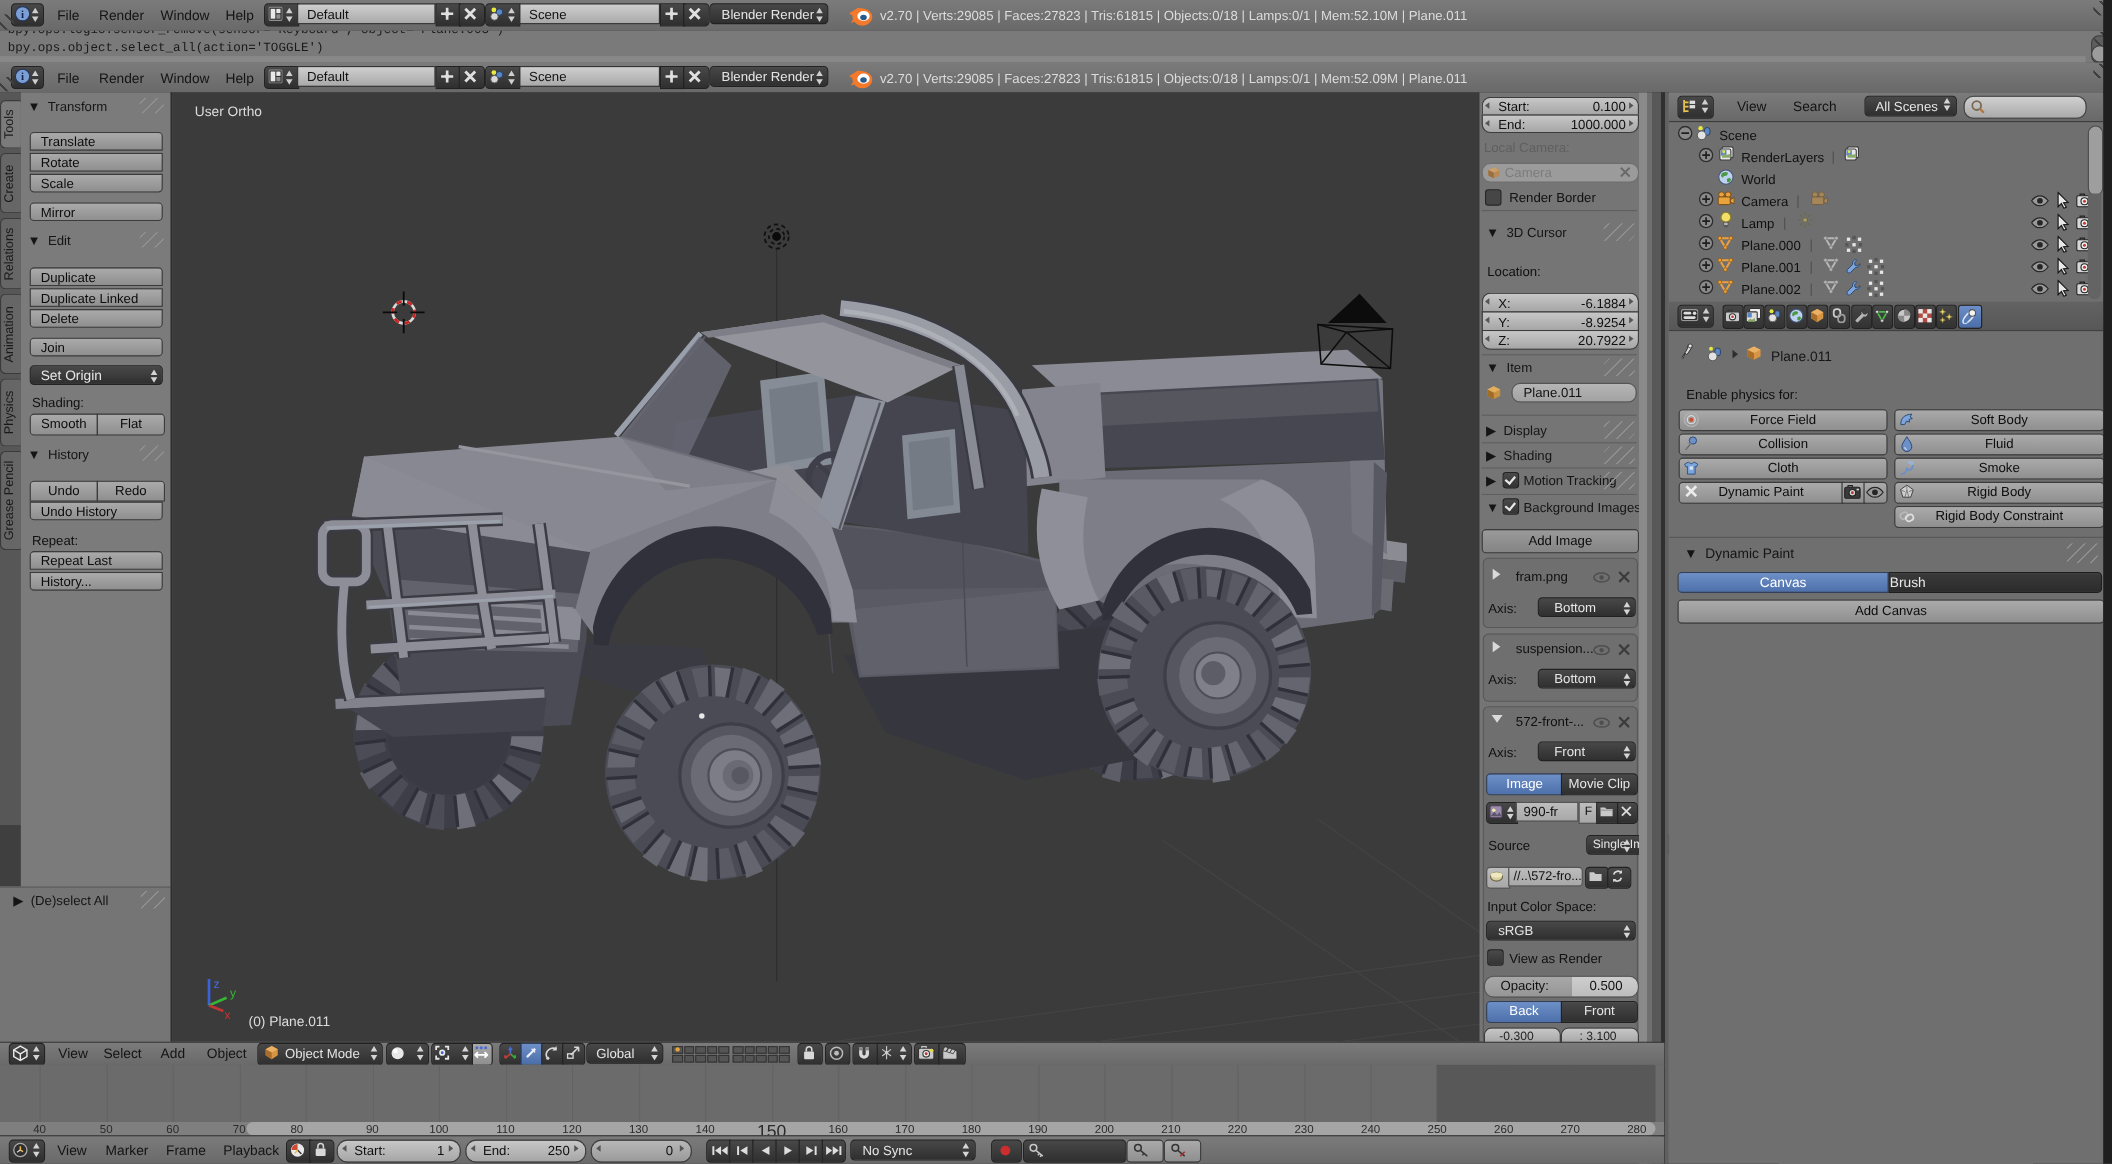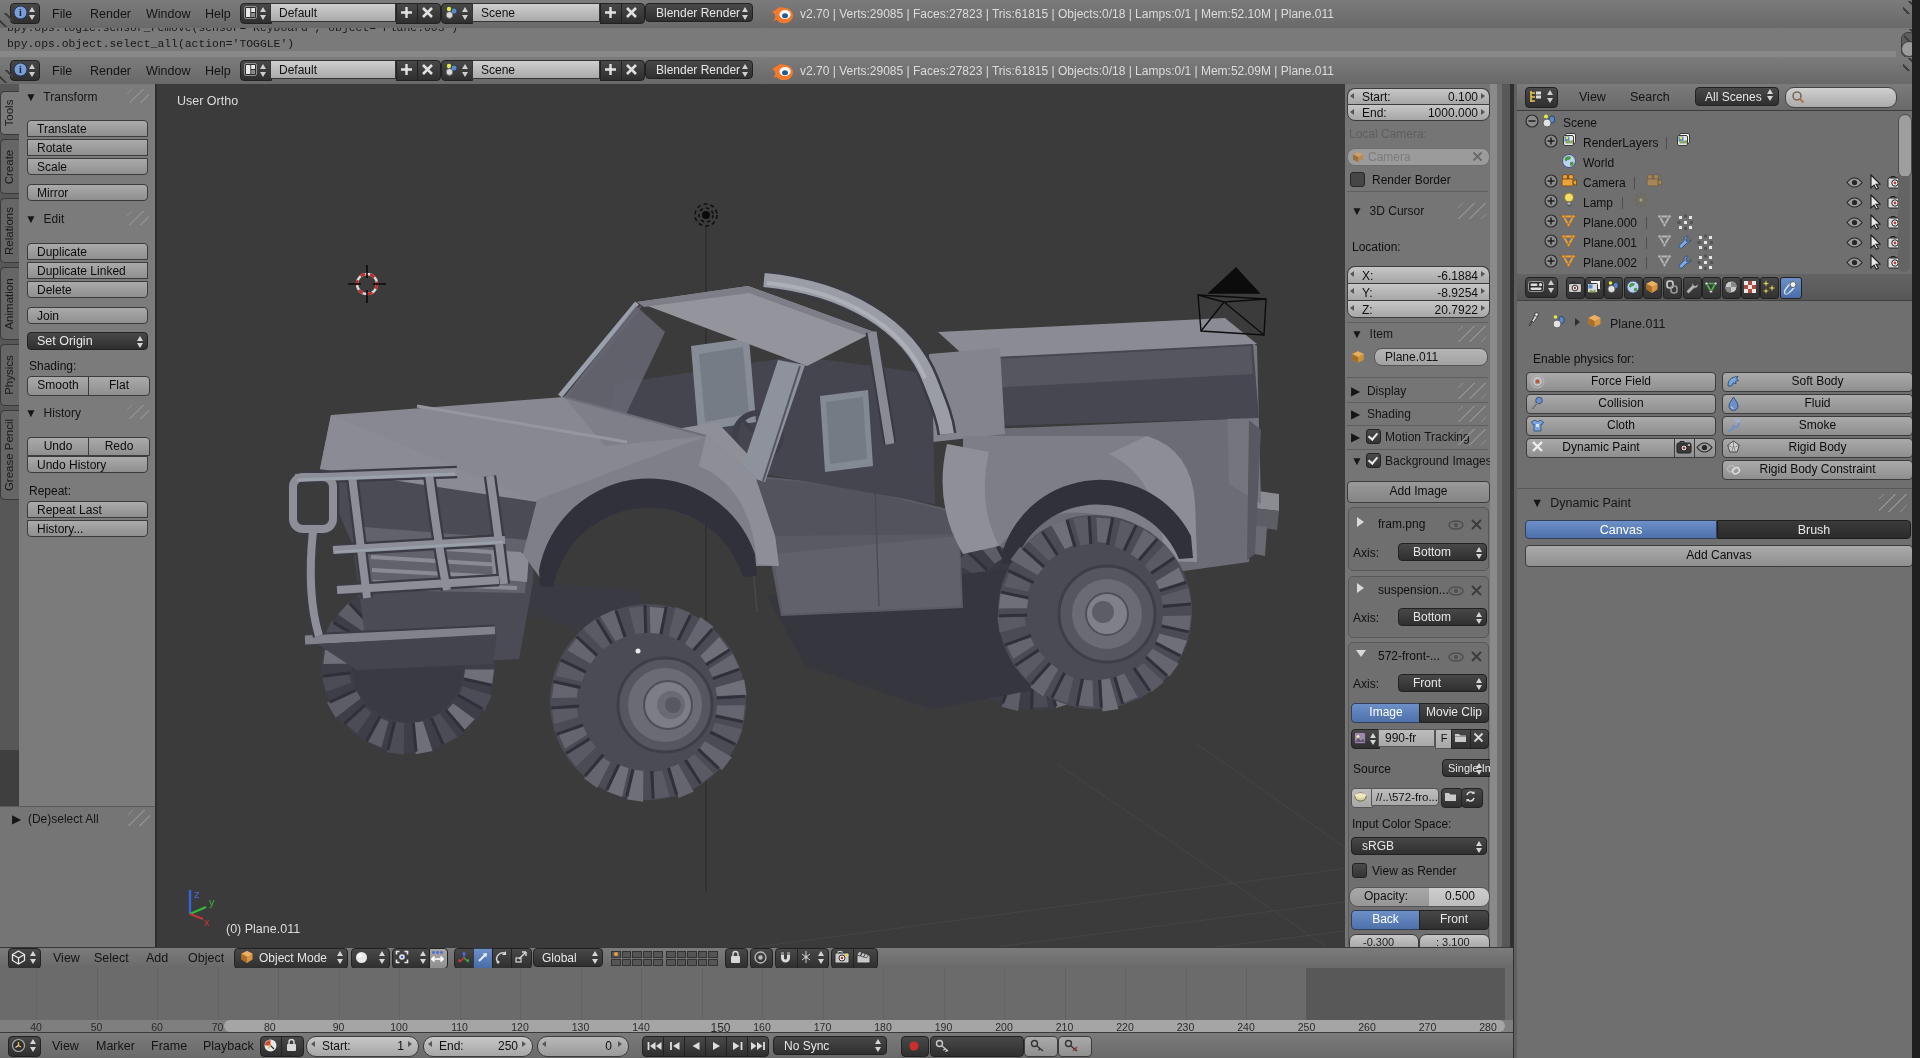--- a/index.html
+++ b/index.html
@@ -1158,21 +1158,21 @@
       </svg>
  <div class="a btn" style="left:205px;top:186px;width:189px;height:18px;line-height:17px;">Rigid Body Constraint</div>
       <svg class="a" style="left:209px;top:188px;" width="15" height="15" viewBox="0 0 15 15">
         <rect x="1.5" y="4" width="7" height="5.5" rx="2.7" fill="none" stroke="#b8b8b8" stroke-width="1.5" transform="rotate(-25 5 6.8)"></rect>
         <rect x="6.5" y="6" width="7" height="5.5" rx="2.7" fill="none" stroke="#e0e0e0" stroke-width="1.5" transform="rotate(-25 10 8.8)"></rect>
       </svg>
  <div class="a" style="left:0;top:214px;width:395px;height:1px;background:#585858;"></div>
  <div class="a phdr" style="left:14px;top:222px;font-size:12.5px;">▼&nbsp; Dynamic Paint</div>
  <div class="a corner" style="left:362px;top:220px;width:28px;height:18px;"></div>
  <div class="a" style="left:8px;top:246px;width:192px;height:19px;background:linear-gradient(#6d90c8,#4e70ab);border:1px solid #32405c;border-radius:4px 0 0 4px;font-size:12.5px;color:#fff;text-align:center;line-height:18px;box-sizing:border-box;">Canvas</div>
- <div class="a" style="left:200px;top:246px;width:194px;height:19px;background:linear-gradient(#3a3a3a,#2b2b2b);border:1px solid #1e1e1e;border-radius:0 4px 4px 0;font-size:12.5px;color:#e8e8e8;text-align:center;line-height:18px;box-sizing:border-box;">Brush</div>
+ <div class="a" style="left:200px;top:246px;width:194px;height:19px;background:linear-gradient(#3a3a3a,#2b2b2b);border:1px solid #1e1e1e;border-radius:0 4px 4px 0;font-size:12.5px;color:#e8e8e8;text-align:left;line-height:18px;box-sizing:border-box;">Brush</div>
  <div class="a btn" style="left:8px;top:271px;width:386px;height:20px;line-height:19px;">Add Canvas</div>
 </div>
 
 <div class="a" style="left:1912px;top:0;width:8px;height:1058px;background:#1f1f1f;"></div>
 
 <div class="a hdr" id="h3d" style="left:0;top:947px;width:1513px;height:21px;border-top:1px solid #393939;"></div>
     <div class="a" style="left:0;top:947px;width:1513px;height:21px;overflow:hidden;">
       <div class="a dk" style="left:8px;top:1px;width:31px;height:19px;"></div>
 <svg class="a" style="left:11px;top:3px;" width="15" height="15" viewBox="0 0 15 15">
         <path d="M7.5 1l6 3.5v6L7.5 14l-6-3.5v-6z" fill="none" stroke="#e8e8e8" stroke-width="1.3"></path>
@@ -1335,21 +1335,21 @@
       <div class="a" style="left:82.5px;top:52.5px;width:28px;text-align:center;font-size:10.5px;color:#2b2b2b;">50</div>
       <div class="a" style="left:143.0px;top:52.5px;width:28px;text-align:center;font-size:10.5px;color:#2b2b2b;">60</div>
       <div class="a" style="left:203.5px;top:52.5px;width:28px;text-align:center;font-size:10.5px;color:#2b2b2b;">70</div>
       <div class="a" style="left:264.0px;top:52.5px;width:28px;font-size:10.5px;color:#2b2b2b;">80</div>
       <div class="a" style="left:324.5px;top:52.5px;width:28px;text-align:center;font-size:10.5px;color:#2b2b2b;">90</div>
       <div class="a" style="left:385.0px;top:52.5px;width:28px;text-align:center;font-size:10.5px;color:#2b2b2b;">100</div>
       <div class="a" style="left:445.5px;top:52.5px;width:28px;text-align:center;font-size:10.5px;color:#2b2b2b;">110</div>
       <div class="a" style="left:506.0px;top:52.5px;width:28px;text-align:center;font-size:10.5px;color:#2b2b2b;">120</div>
       <div class="a" style="left:566.5px;top:52.5px;width:28px;text-align:center;font-size:10.5px;color:#2b2b2b;">130</div>
       <div class="a" style="left:627.0px;top:52.5px;width:28px;text-align:center;font-size:10.5px;color:#2b2b2b;">140</div>
-      <div class="a" style="left:687.5px;top:52.5px;width:28px;text-align:center;font-size:12px;color:#2b2b2b;margin-left:19px;">150</div>
+      <div class="a" style="left:687.5px;top:52.5px;width:28px;text-align:center;font-size:16px;color:#2b2b2b;">150</div>
       <div class="a" style="left:748.0px;top:52.5px;width:28px;text-align:center;font-size:10.5px;color:#2b2b2b;">160</div>
       <div class="a" style="left:808.5px;top:52.5px;width:28px;text-align:center;font-size:10.5px;color:#2b2b2b;">170</div>
       <div class="a" style="left:869.0px;top:52.5px;width:28px;text-align:center;font-size:10.5px;color:#2b2b2b;">180</div>
       <div class="a" style="left:929.5px;top:52.5px;width:28px;text-align:center;font-size:10.5px;color:#2b2b2b;">190</div>
       <div class="a" style="left:990.0px;top:52.5px;width:28px;text-align:center;font-size:10.5px;color:#2b2b2b;">200</div>
       <div class="a" style="left:1050.5px;top:52.5px;width:28px;text-align:center;font-size:10.5px;color:#2b2b2b;">210</div>
       <div class="a" style="left:1111.0px;top:52.5px;width:28px;text-align:center;font-size:10.5px;color:#2b2b2b;">220</div>
       <div class="a" style="left:1171.5px;top:52.5px;width:28px;text-align:center;font-size:10.5px;color:#2b2b2b;">230</div>
       <div class="a" style="left:1232.0px;top:52.5px;width:28px;text-align:center;font-size:10.5px;color:#2b2b2b;">240</div>
       <div class="a" style="left:1292.5px;top:52.5px;width:28px;text-align:center;font-size:10.5px;color:#2b2b2b;">250</div>

